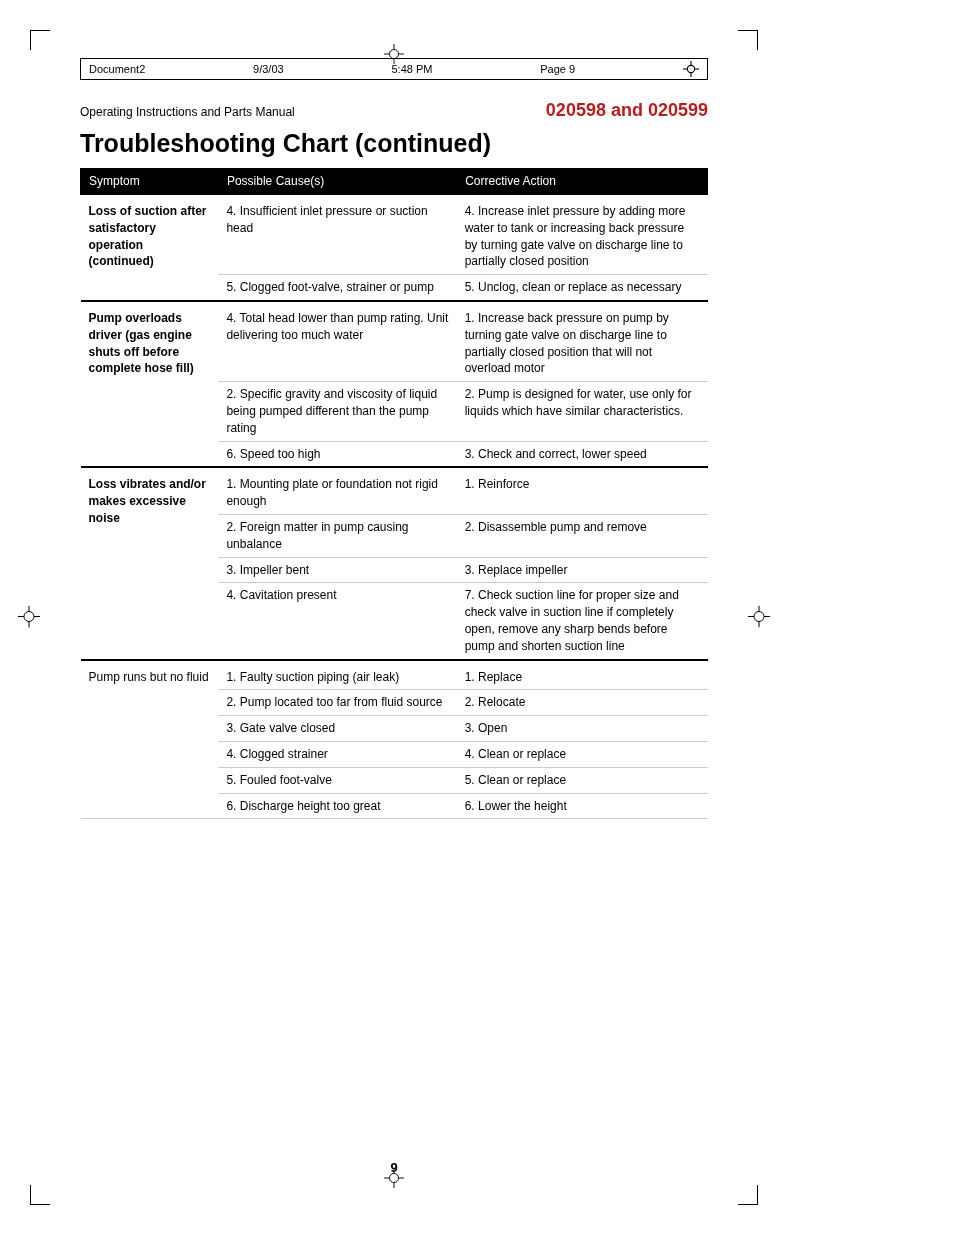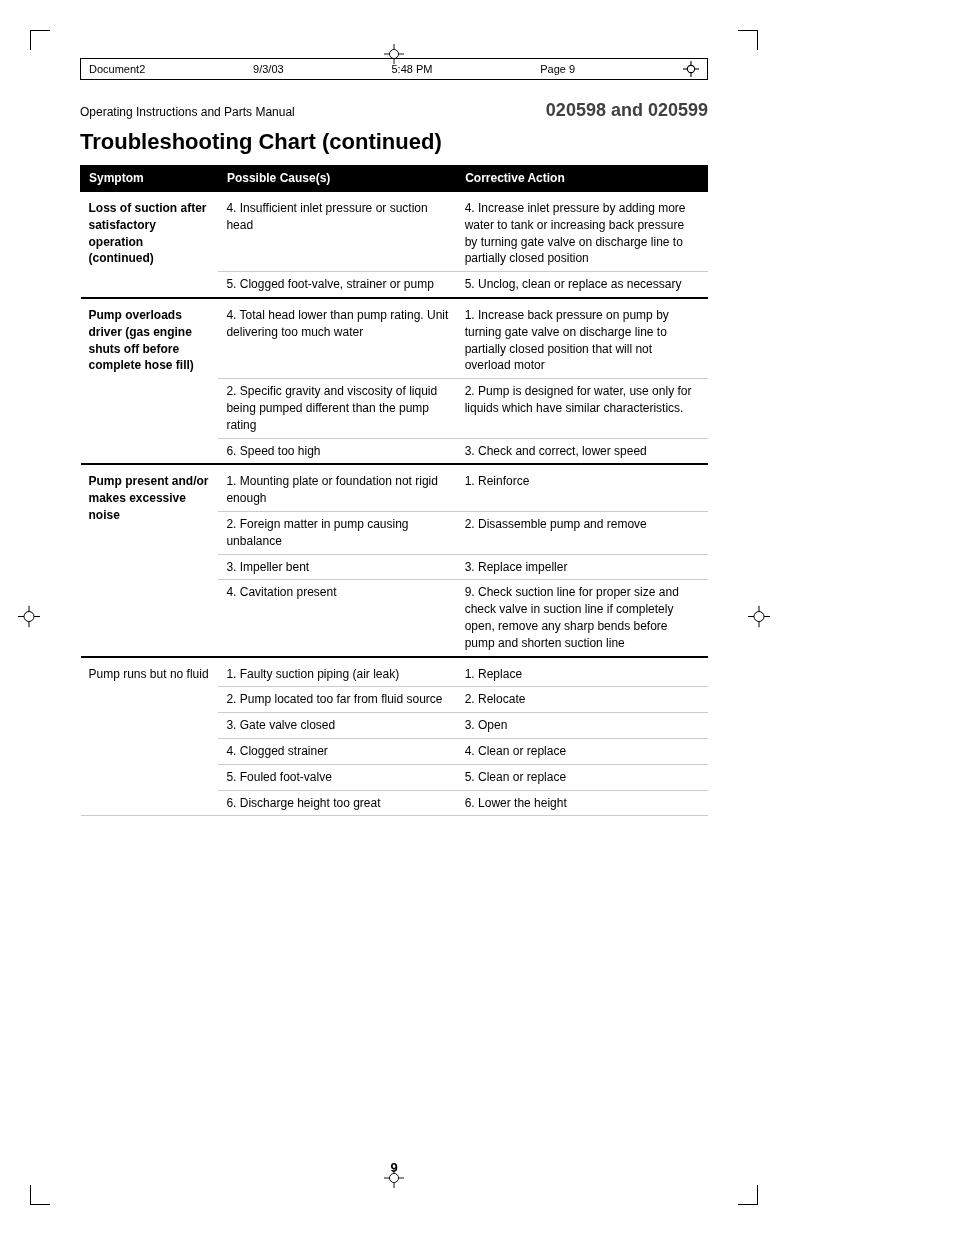--- a/index.html
+++ b/index.html
@@ -72,44 +72,44 @@
       align-items: baseline;
       margin-bottom: 8px;
     }
     .page-header-left {
       font-size: 12px;
       color: #000;
     }
     .page-header-right {
       font-size: 18px;
       font-weight: bold;
-      color: #404040;
+      color: #b91c1c;
     }
 
     
     .main-title {
-      font-size: 22px;
+      font-size: 25px;
       font-weight: bold;
       margin-bottom: 10px;
       color: #000;
     }
 
     
     .troubleshoot-table {
       width: 100%;
       border-collapse: collapse;
       font-size: 12px;
     }
 
     .troubleshoot-table thead tr th {
       background: #000;
       color: #fff;
       padding: 5px 8px;
       text-align: left;
-      font-weight: bold;
+      font-weight: normal;
       font-size: 12px;
       border: 1px solid #000;
     }
 
     .troubleshoot-table tbody tr td {
       padding: 4px 8px;
       vertical-align: top;
       border-bottom: 1px solid #ccc;
     }
 
@@ -250,35 +250,35 @@
           </tr>
           <tr>
             <td>2. Specific gravity and viscosity of liquid being pumped different than the pump rating</td>
             <td>2. Pump is designed for water, use only for liquids which have similar characteristics.</td>
           </tr>
           <tr>
             <td>6. Speed too high</td>
             <td>3. Check and correct, lower speed</td>
           </tr>
           <tr class="section-top">
-            <td class="symptom-cell" rowspan="4" style="font-weight: bold;">Pump present and/or makes excessive noise</td>
+            <td class="symptom-cell" rowspan="4" style="font-weight: bold;">Loss vibrates and/or makes excessive noise</td>
             <td>1. Mounting plate or foundation not rigid enough</td>
             <td>1. Reinforce</td>
           </tr>
           <tr>
             <td>2. Foreign matter in pump causing unbalance</td>
             <td>2. Disassemble pump and remove</td>
           </tr>
           <tr>
             <td>3. Impeller bent</td>
             <td>3. Replace impeller</td>
           </tr>
           <tr>
             <td>4. Cavitation present</td>
-            <td>9. Check suction line for proper size and check valve in suction line if completely open, remove any sharp bends before pump and shorten suction line</td>
+            <td>7. Check suction line for proper size and check valve in suction line if completely open, remove any sharp bends before pump and shorten suction line</td>
           </tr>
           <tr class="section-top">
             <td class="symptom-cell" rowspan="6" style="font-weight: normal;">Pump runs but no fluid</td>
             <td>1. Faulty suction piping (air leak)</td>
             <td>1. Replace</td>
           </tr>
           <tr>
             <td>2. Pump located too far from fluid source</td>
             <td>2. Relocate</td>
           </tr>

